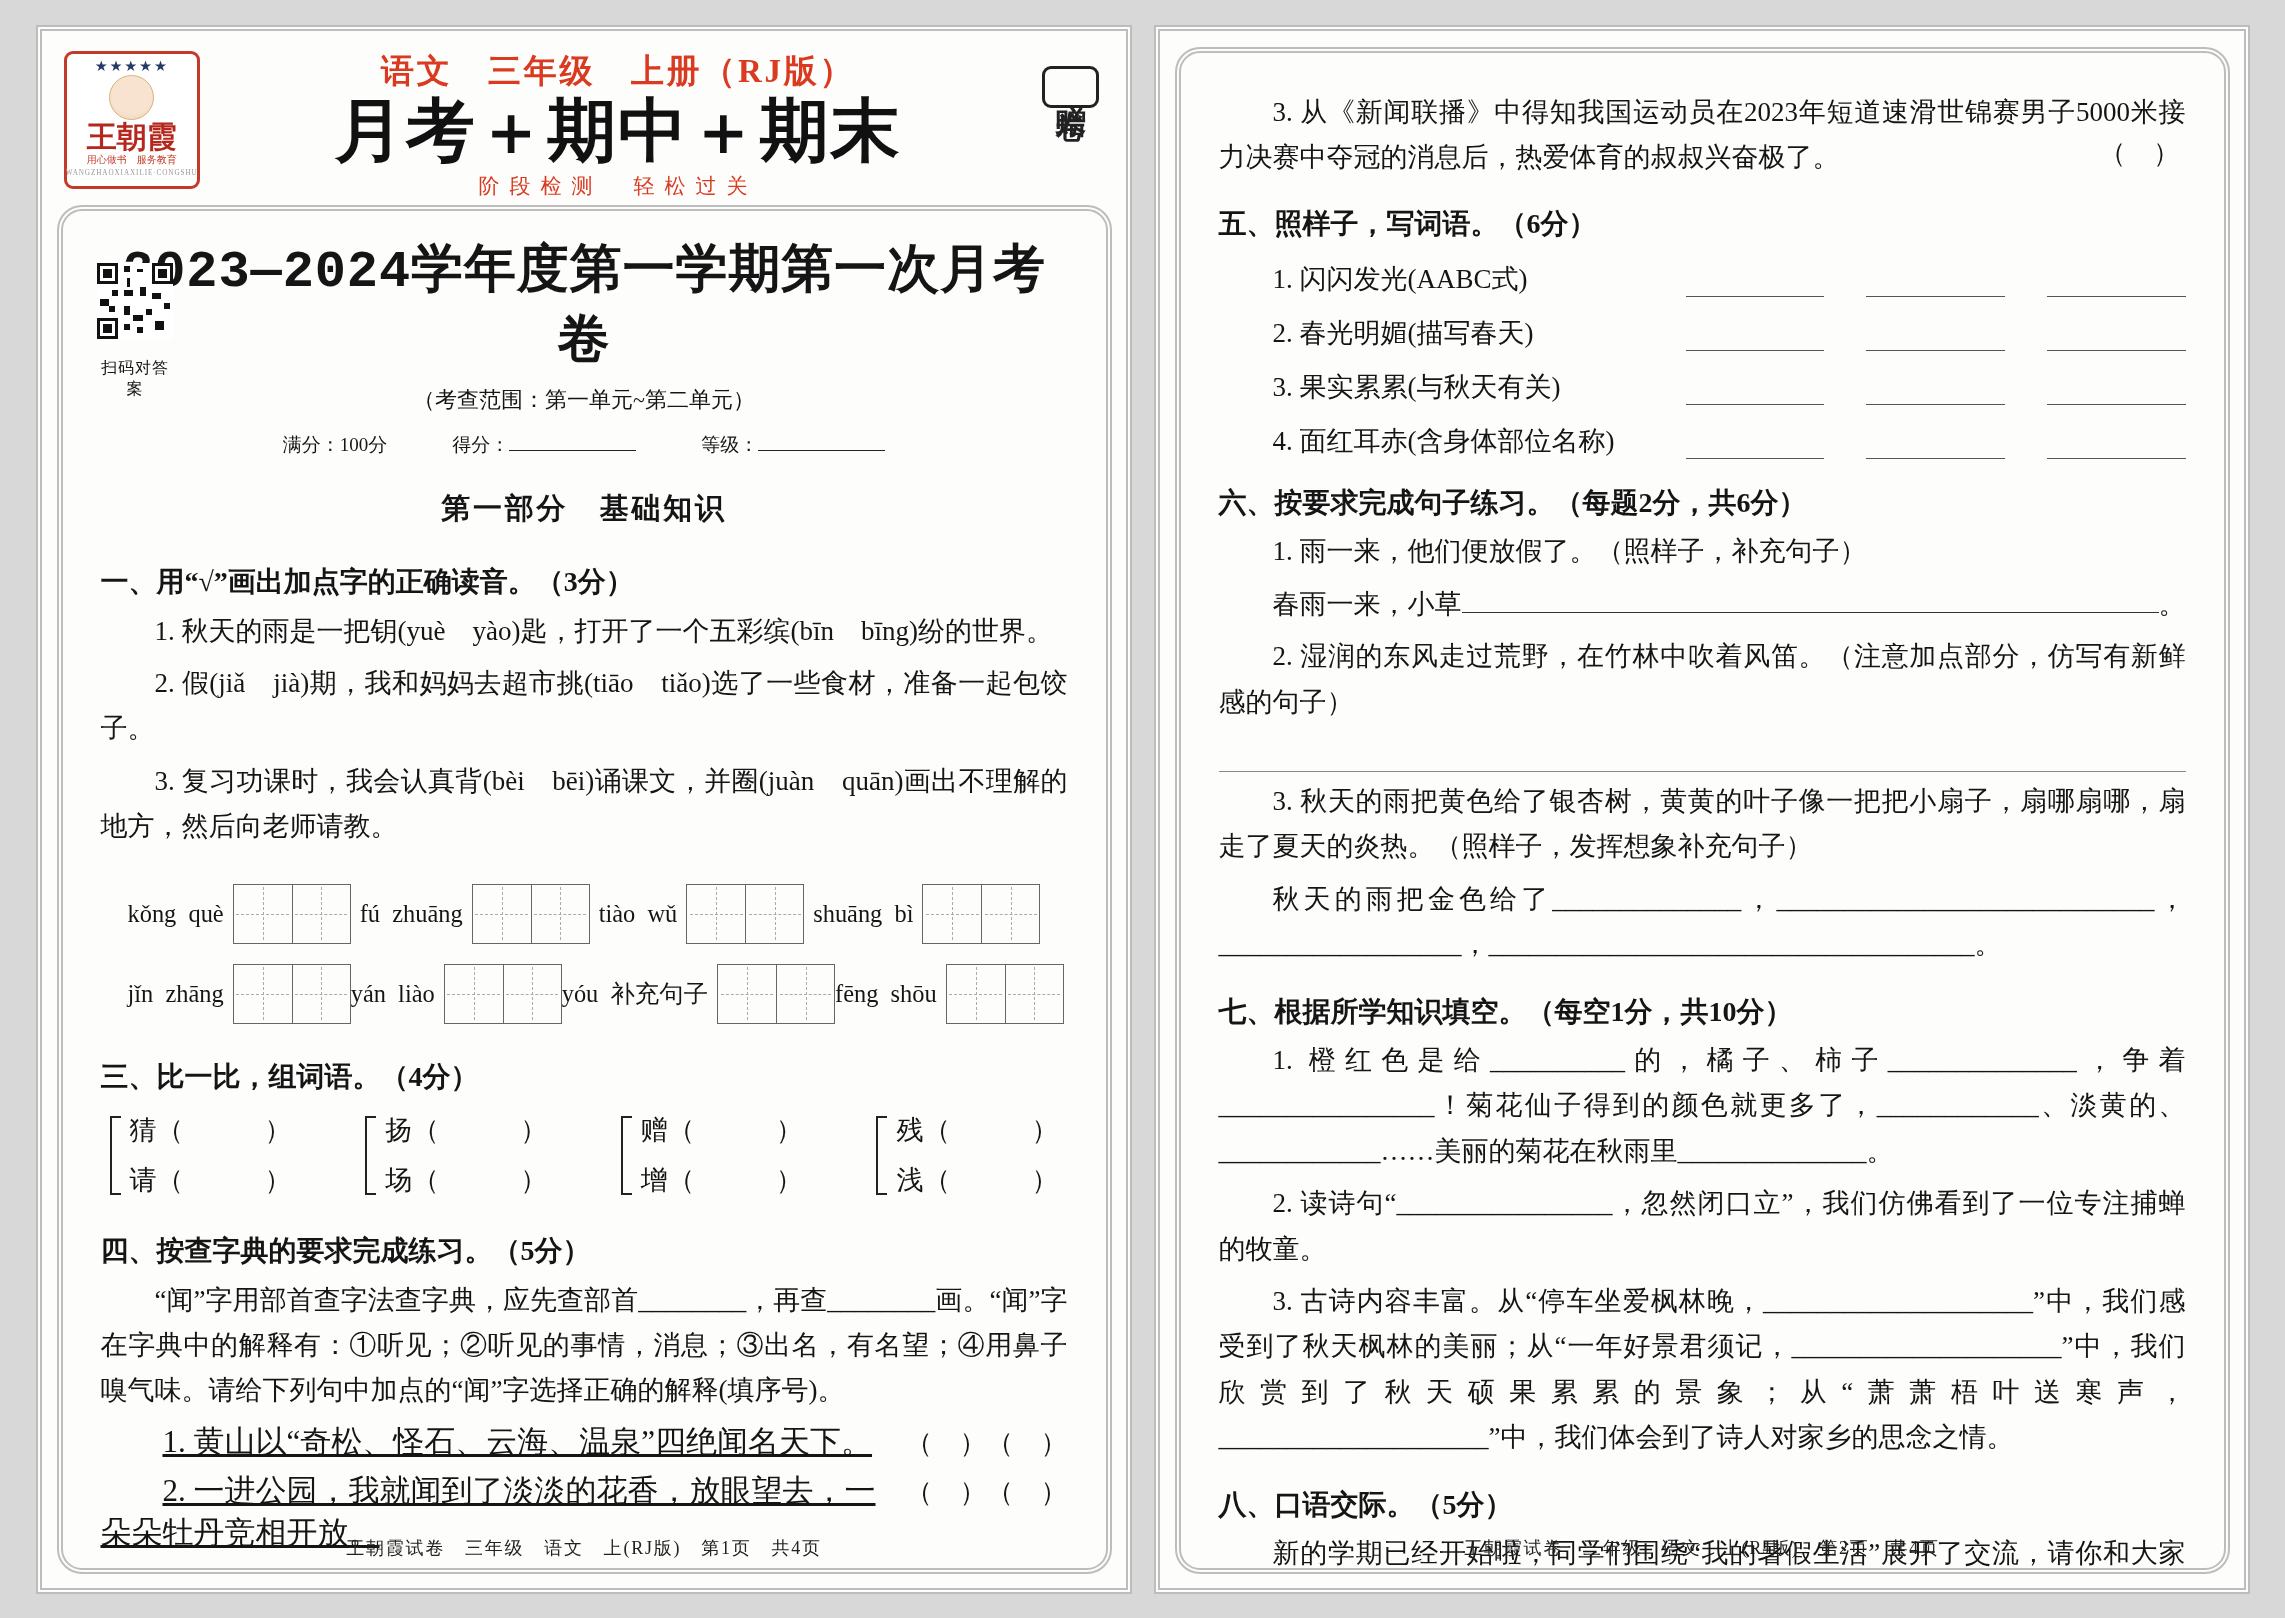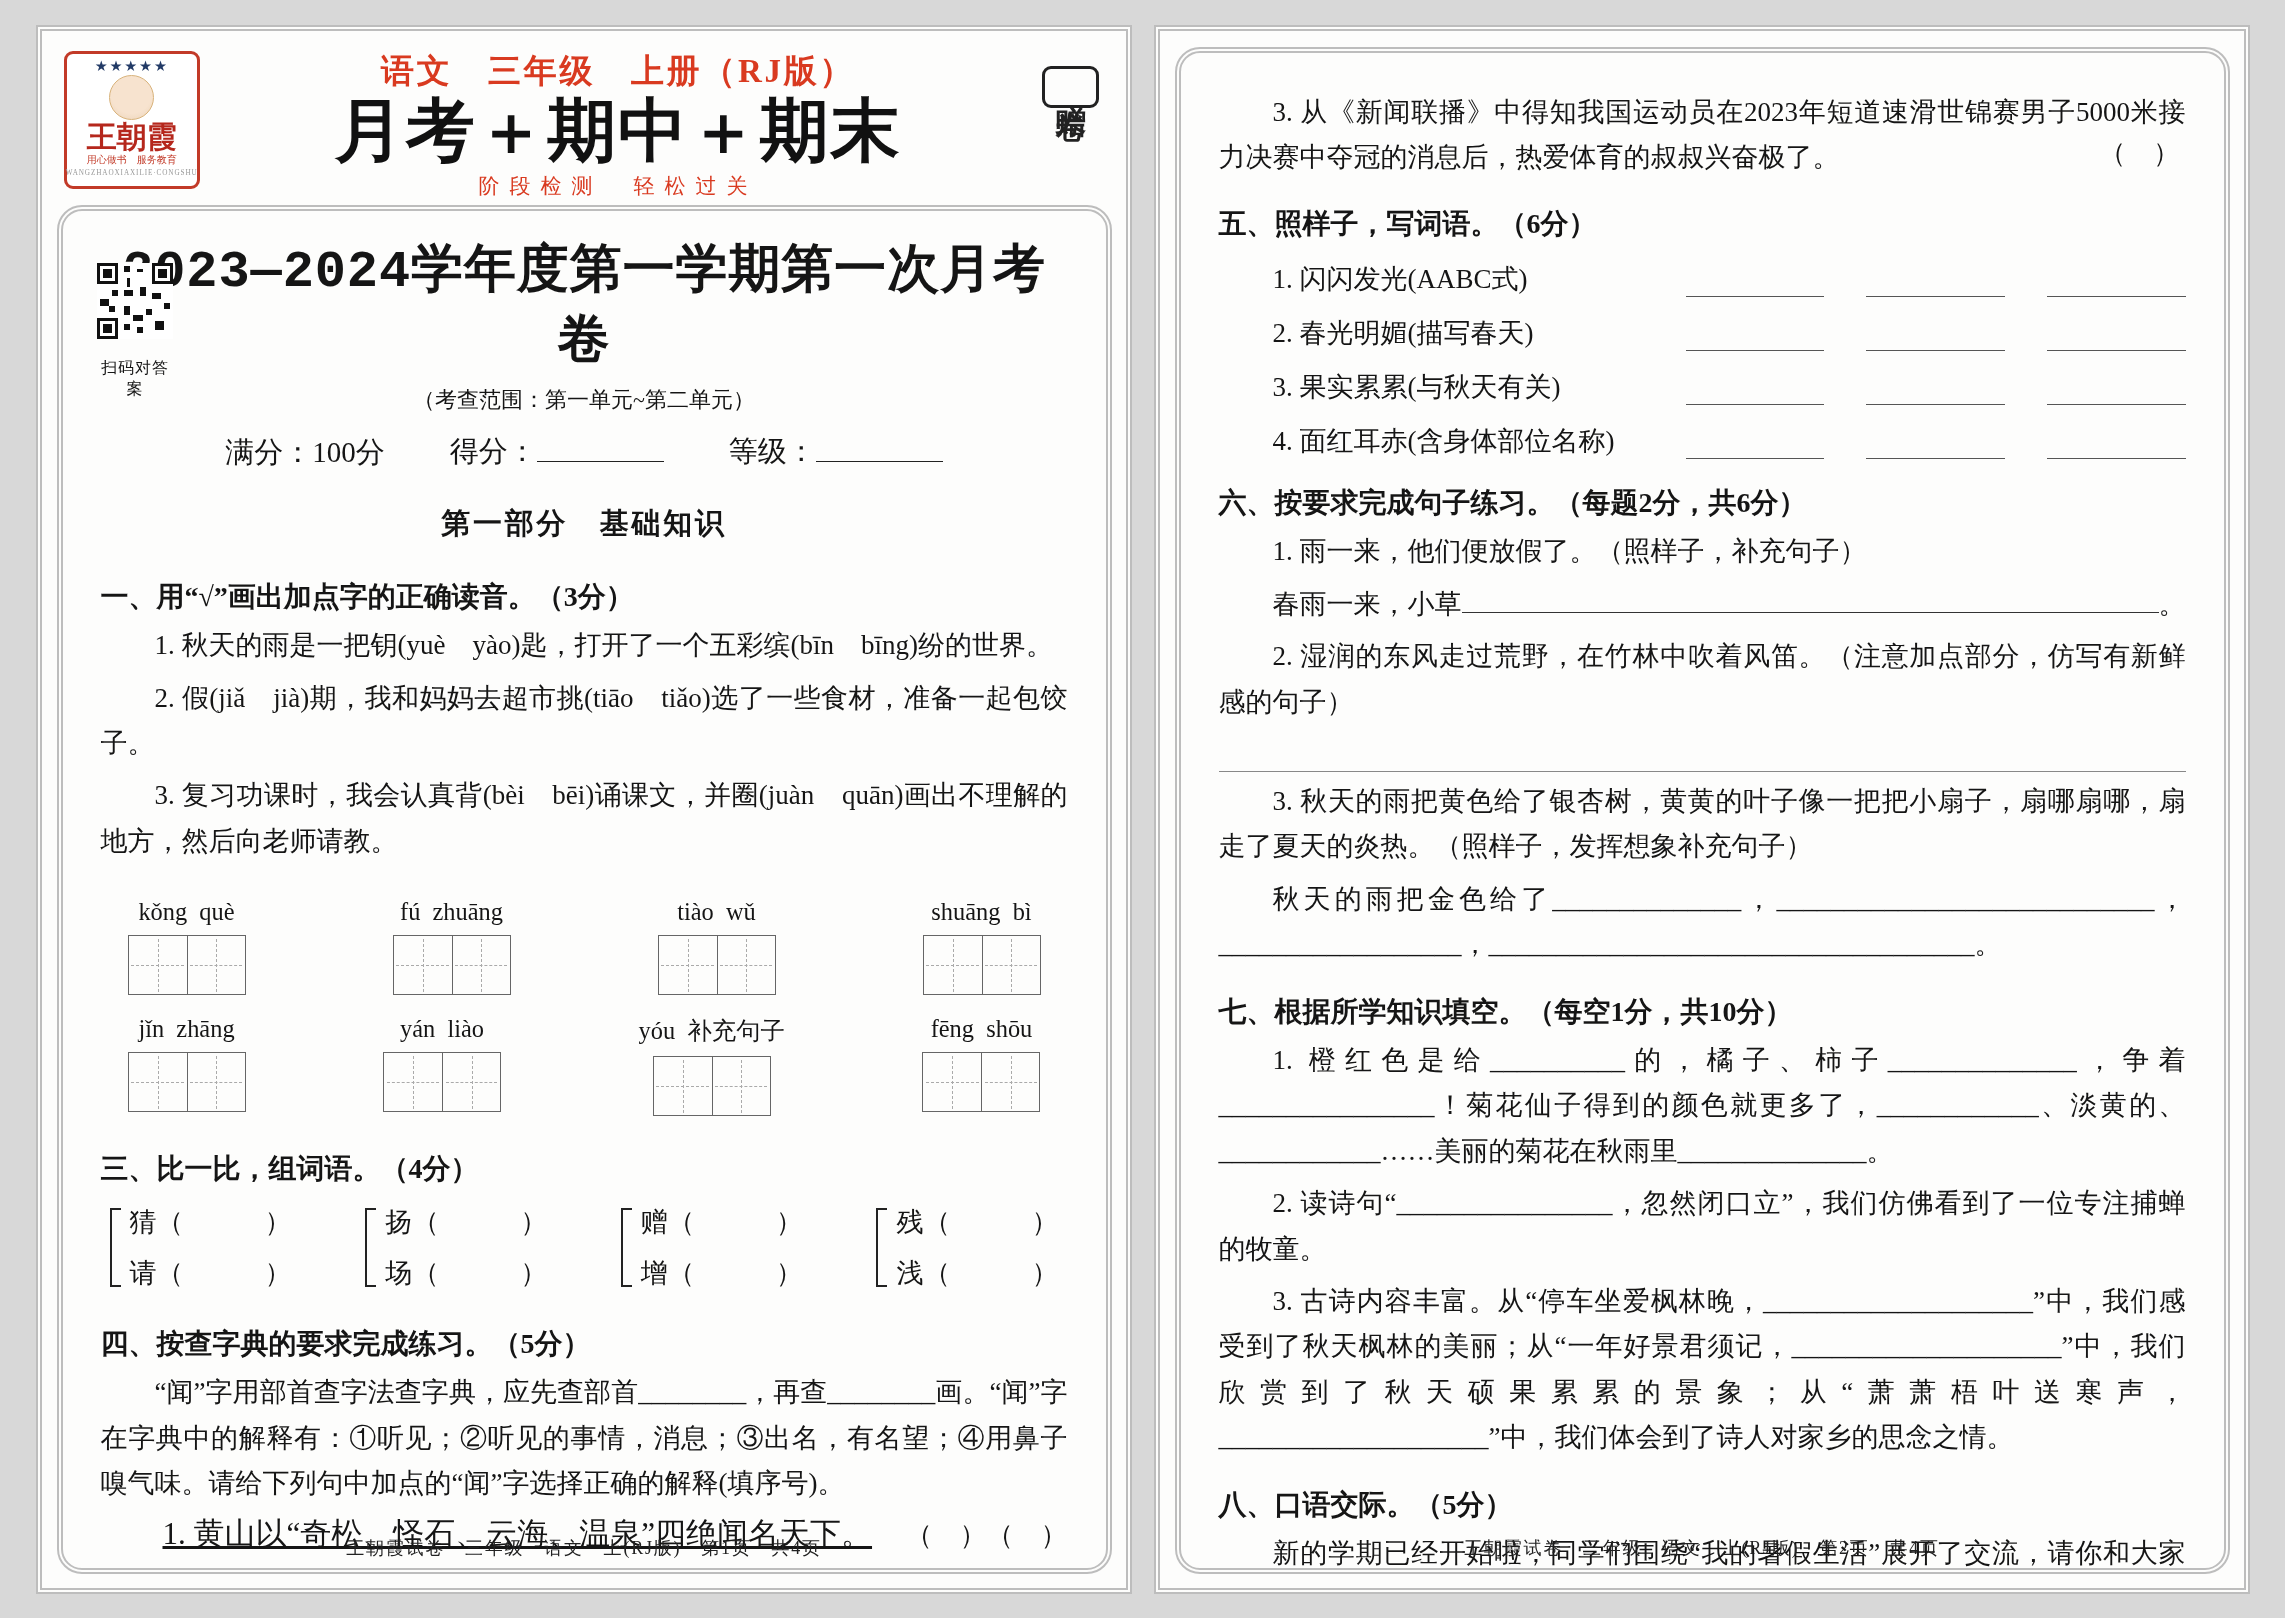--- a/index.html
+++ b/index.html
@@ -42,36 +42,36 @@
 
   
   .inner-box {
     flex:1; border:6.3px double #bdbdbd; border-radius:25px;
     padding:23.5px 38px 42px; position:relative; margin-top:3.6px; overflow:hidden;
   }
   .page-right .inner-box { margin-top:5.4px; padding-top:29px; }
 
   .exam-title { text-align:center; font-size:52px; font-weight:bold; letter-spacing:0.9px;font-family:Liberation Mono, monospace; }
   .scope { text-align:center; font-size:22px; margin-top:11px; }
-  .score-row { display:flex; justify-content:center; gap:65px; font-size:29px; margin-top:16.3px; align-items:flex-end; }
+  .score-row { display:flex; justify-content:center; gap:65px; font-size:19px; margin-top:16.3px; align-items:flex-end; }
   .uline { display:inline-block; width:127px; border-bottom:1.4px solid #222; height:1.05em; vertical-align:baseline; }
   .part-heading { text-align:center; font-size:29px; font-weight:bold; margin-top:31px; letter-spacing:2.7px; }
 
   .qr-wrap { position:absolute; left:31px; top:52px; width:83px; text-align:center; }
   .qr-cap { font-size:16px; margin-top:15px; letter-spacing:0.9px; }
 
   .sec { margin-top:34px; }
   .page-right .sec { margin-top:25px; }
   .sec.first { margin-top:0; }
   .sec-title { font-size:28px; font-weight:bold; }
   .item { font-size:27px; line-height:1.68; text-indent:2em; margin-top:7.2px; text-align:justify; }
 
   
   .py-row { display:flex; justify-content:space-between; padding:0 27px; margin-top:20px; }
-  .py-group { display:flex; flex-direction:column; align-items:center; gap:9px; }
+  .py-group { display:flex; flex-direction:row; align-items:center; gap:9px; }
   .py-label { font-size:24.4px; white-space:pre; }
   .grid { display:flex; border:1.8px solid #666; }
   .cell { width:58px; height:58px; position:relative; }
   .cell + .cell { border-left:1.8px solid #666; }
   .cell::before { content:""; position:absolute; top:2.7px; bottom:2.7px; left:50%; border-left:1.4px dashed #aaa; }
   .cell::after { content:""; position:absolute; left:2.7px; right:2.7px; top:50%; border-top:1.4px dashed #aaa; }
 
   
   .pairs-row { display:flex; justify-content:space-between; padding:0 9px; margin-top:16.3px; }
   .pair { display:flex; gap:9px; }

